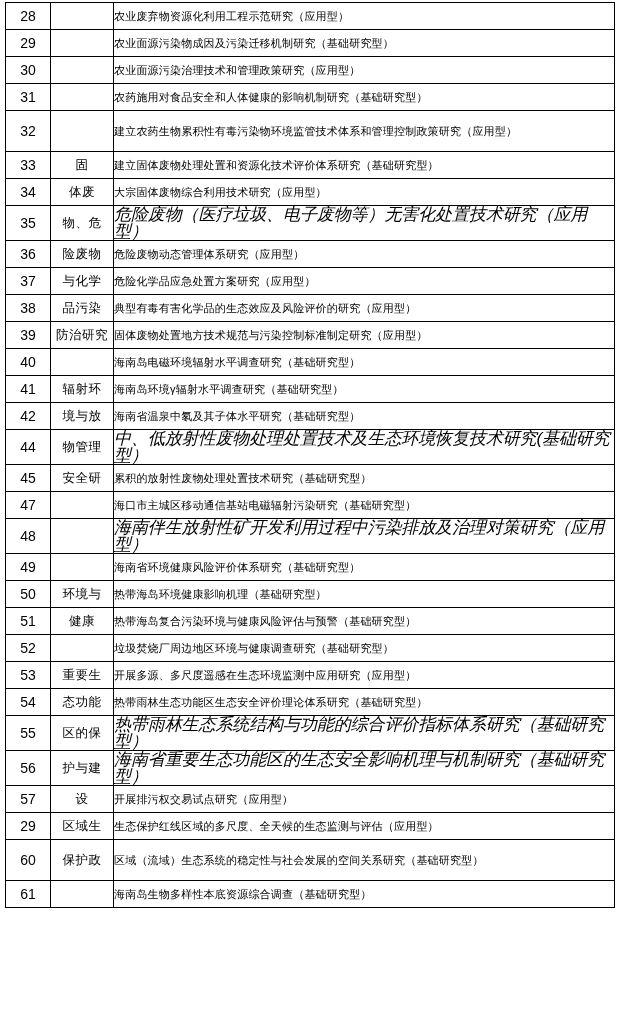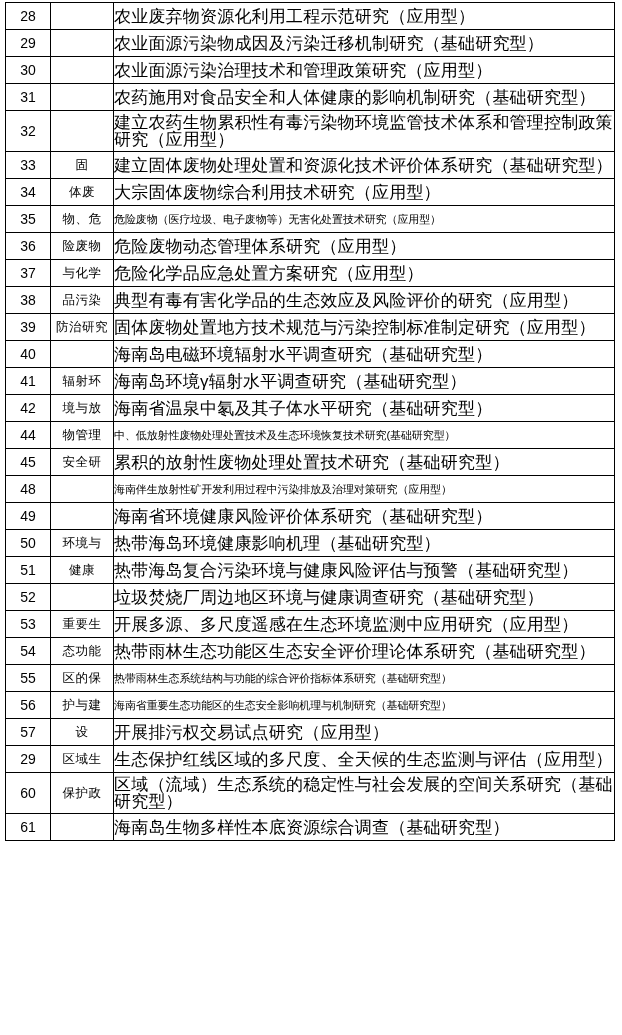--- a/index.html
+++ b/index.html
@@ -39,28 +39,29 @@
   }
   td.cat {
     width: 62px;
     text-align: center;
     font-size: 12.5px;
     line-height: 17px;
     letter-spacing: 0.5px;
     padding: 0 6px;
   }
   td.desc {
-    font-size: 17px;
+    font-size: 11px;
     line-height: 17px;
     padding: 4px 6px 4px 7px;
     letter-spacing: 0.2px;
   }
   td.desc.small {
-    font-size: 11px;
+    font-size: 17px;
     letter-spacing: -0.1px;
+    font-style: italic;
   }
   .cat-inner {
     display: block;
   }
 </style>
 </head>
 <body>
 
 <div id="sheet">
   <table class="grid">
@@ -178,20 +179,27 @@
           <td class="desc small">中、低放射性废物处理处置技术及生态环境恢复技术研究(基础研究型）</td>
         </tr>
         <tr>
           <td class="num">45</td>
           <td class="cat">
             <span class="cat-inner">安全研</span>
           </td>
           <td class="desc">累积的放射性废物处理处置技术研究（基础研究型）</td>
         </tr>
         <tr>
+          <td class="num">47</td>
+          <td class="cat">
+            <span class="cat-inner"></span>
+          </td>
+          <td class="desc">海口市主城区移动通信基站电磁辐射污染研究（基础研究型）</td>
+        </tr>
+        <tr>
           <td class="num">48</td>
           <td class="cat">
             <span class="cat-inner"></span>
           </td>
           <td class="desc small">海南伴生放射性矿开发利用过程中污染排放及治理对策研究（应用型）</td>
         </tr>
         <tr>
           <td class="num">49</td>
           <td class="cat">
             <span class="cat-inner"></span>

